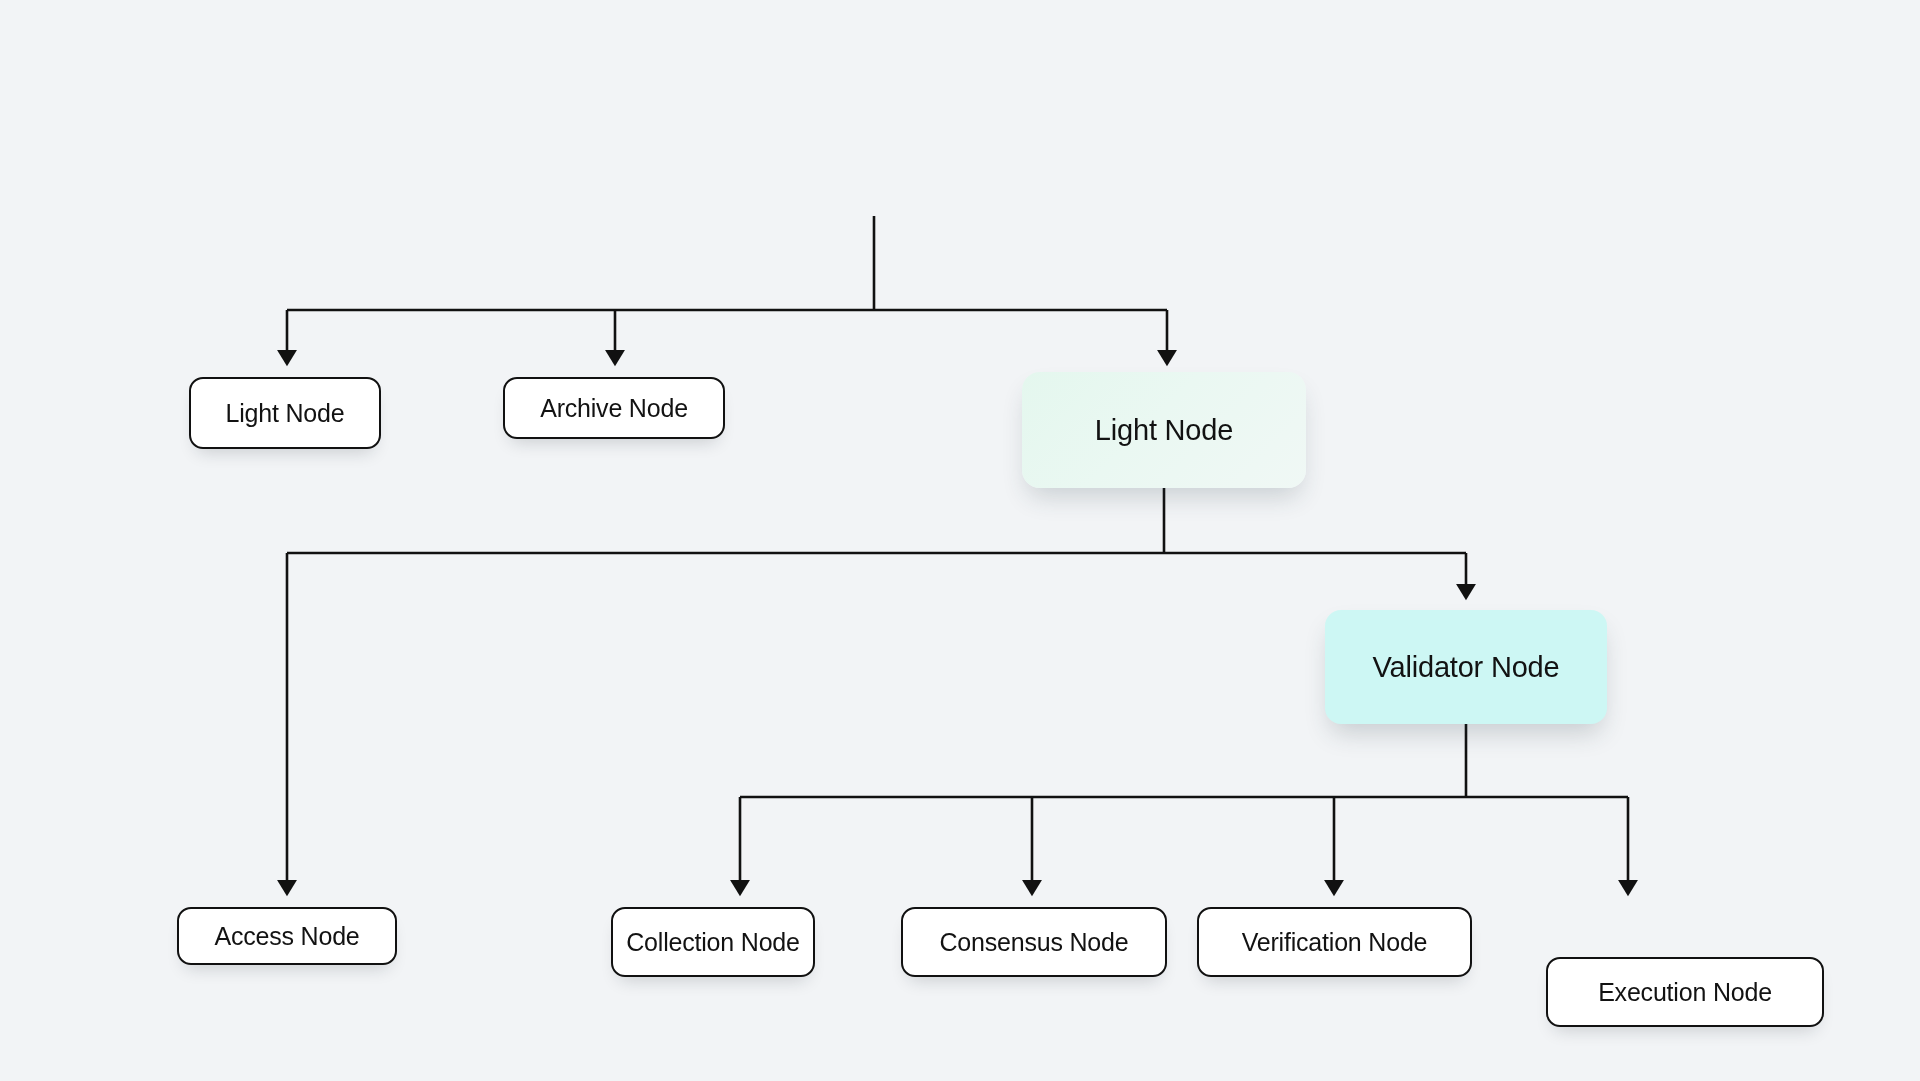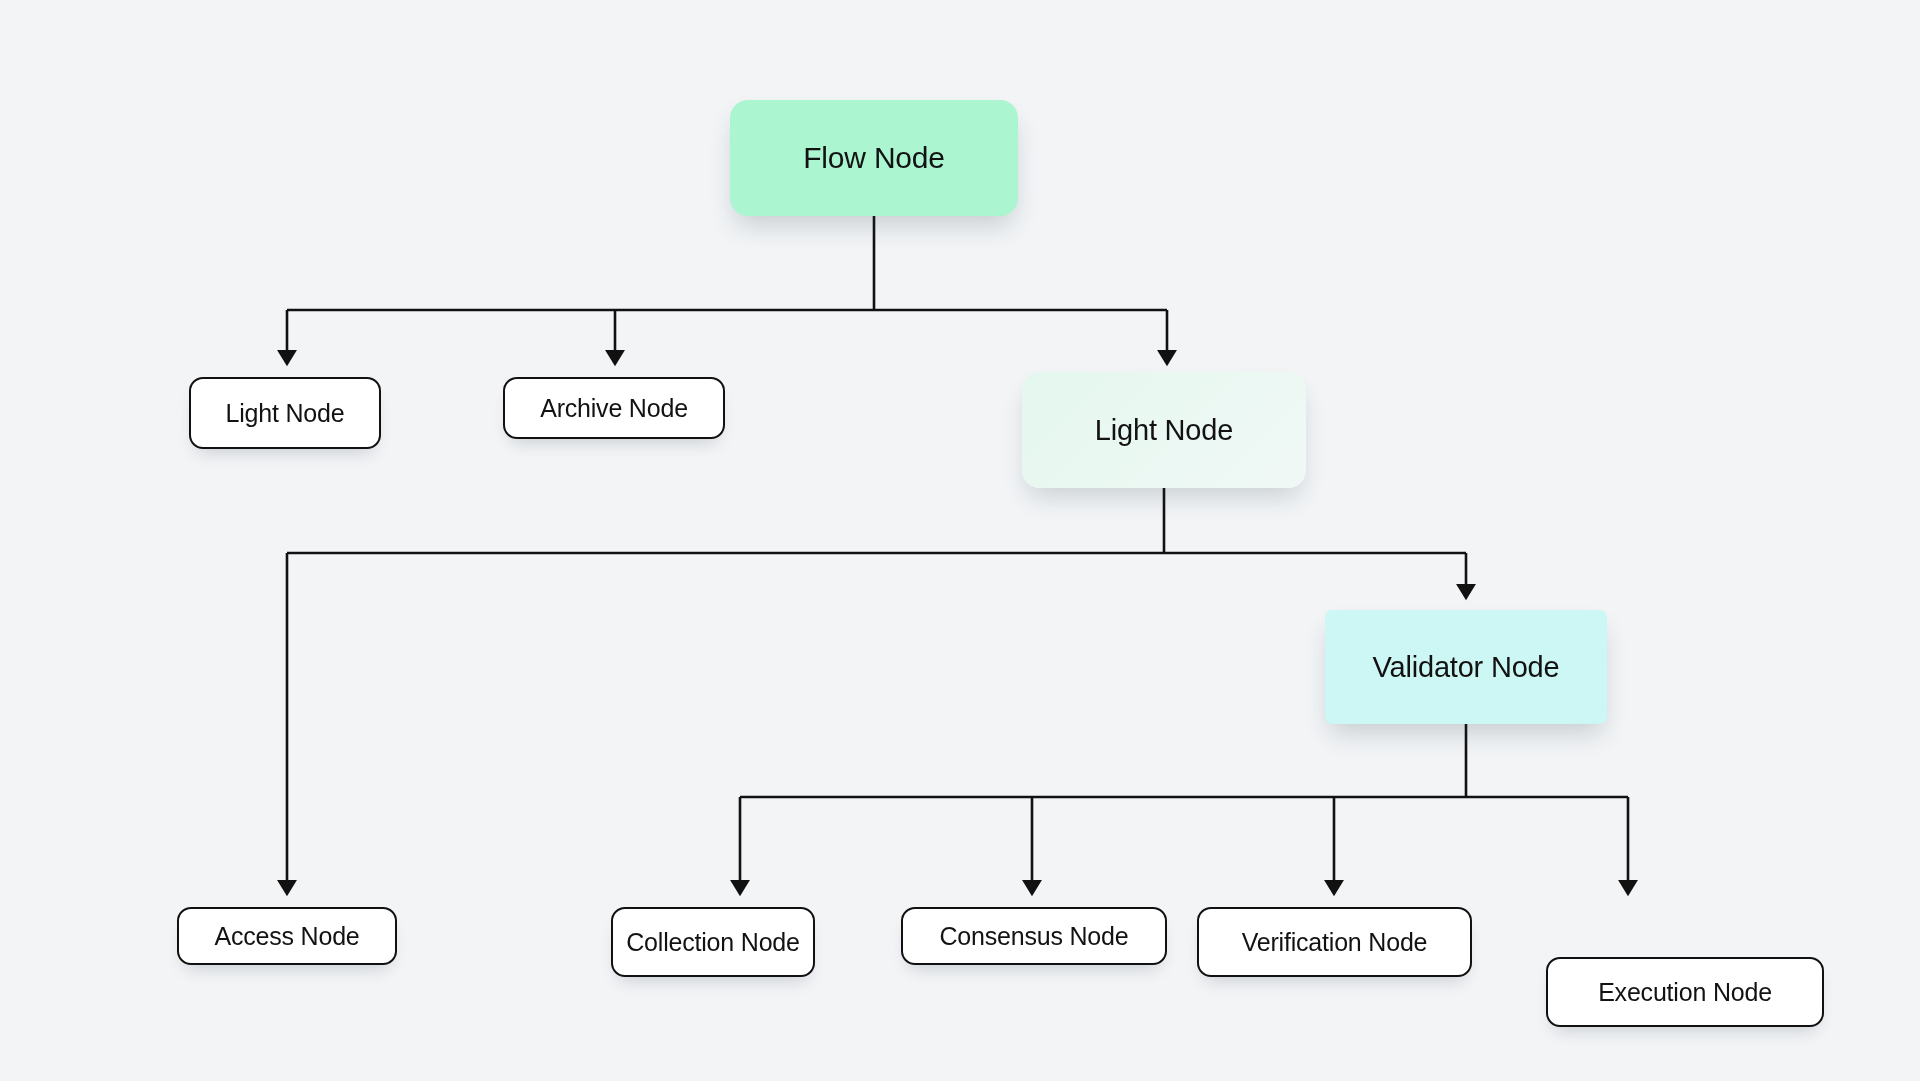--- a/index.html
+++ b/index.html
@@ -59,21 +59,21 @@
     background: linear-gradient(135deg, #e4f7ee 0%, #eaf8f2 45%, #f0f8f5 100%);
     border: none;
     border-radius: 18px;
     font-size: 29px;
     box-shadow: 0 14px 26px -6px rgba(40,60,70,0.20);
   }
   
   .node.cyan {
     background: #cdf7f4;
     border: none;
-    border-radius: 7px;
+    border-radius: 16px;
     font-size: 29px;
     box-shadow: 0 14px 26px -6px rgba(40,60,70,0.22);
   }
   .node-label {
     pointer-events: none;
   }
 </style>
 </head>
 <body>
 
@@ -105,23 +105,20 @@
       <path d="M 1466 724 L 1466 797"></path>
       <path d="M 740 797 L 1628 797"></path>
 
       <path d="M 740 797 L 740 888" marker-end="url(#arrowhead)"></path>
       <path d="M 1032 797 L 1032 888" marker-end="url(#arrowhead)"></path>
       <path d="M 1334 797 L 1334 888" marker-end="url(#arrowhead)"></path>
       <path d="M 1628 797 L 1628 888" marker-end="url(#arrowhead)"></path>
     </g>
   </svg>
 
-  <div class="node root" style="left:730px; top:100px; width:288px; height:116px;">
-    <span class="node-label">Flow Node</span>
-  </div>
 
   <div class="node plain" style="left:189px; top:377px; width:192px; height:72px;">
     <span class="node-label">Light Node</span>
   </div>
 
   <div class="node plain" style="left:503px; top:377px; width:222px; height:62px;">
     <span class="node-label">Archive Node</span>
   </div>
 
   <div class="node pale" style="left:1022px; top:372px; width:284px; height:116px;">
@@ -133,21 +130,21 @@
   </div>
 
   <div class="node cyan" style="left:1325px; top:610px; width:282px; height:114px;">
     <span class="node-label">Validator Node</span>
   </div>
 
   <div class="node plain" style="left:611px; top:907px; width:204px; height:70px;">
     <span class="node-label">Collection Node</span>
   </div>
 
-  <div class="node plain" style="left:901px; top:907px; width:266px; height:58px;">
+  <div class="node plain" style="left:901px; top:907px; width:266px; height:70px;">
     <span class="node-label">Consensus Node</span>
   </div>
 
   <div class="node plain" style="left:1197px; top:907px; width:275px; height:70px;">
     <span class="node-label">Verification Node</span>
   </div>
 
   <div class="node plain" style="left:1502px; top:957px; width:278px; height:70px;margin-left:44px;">
     <span class="node-label">Execution Node</span>
   </div>

